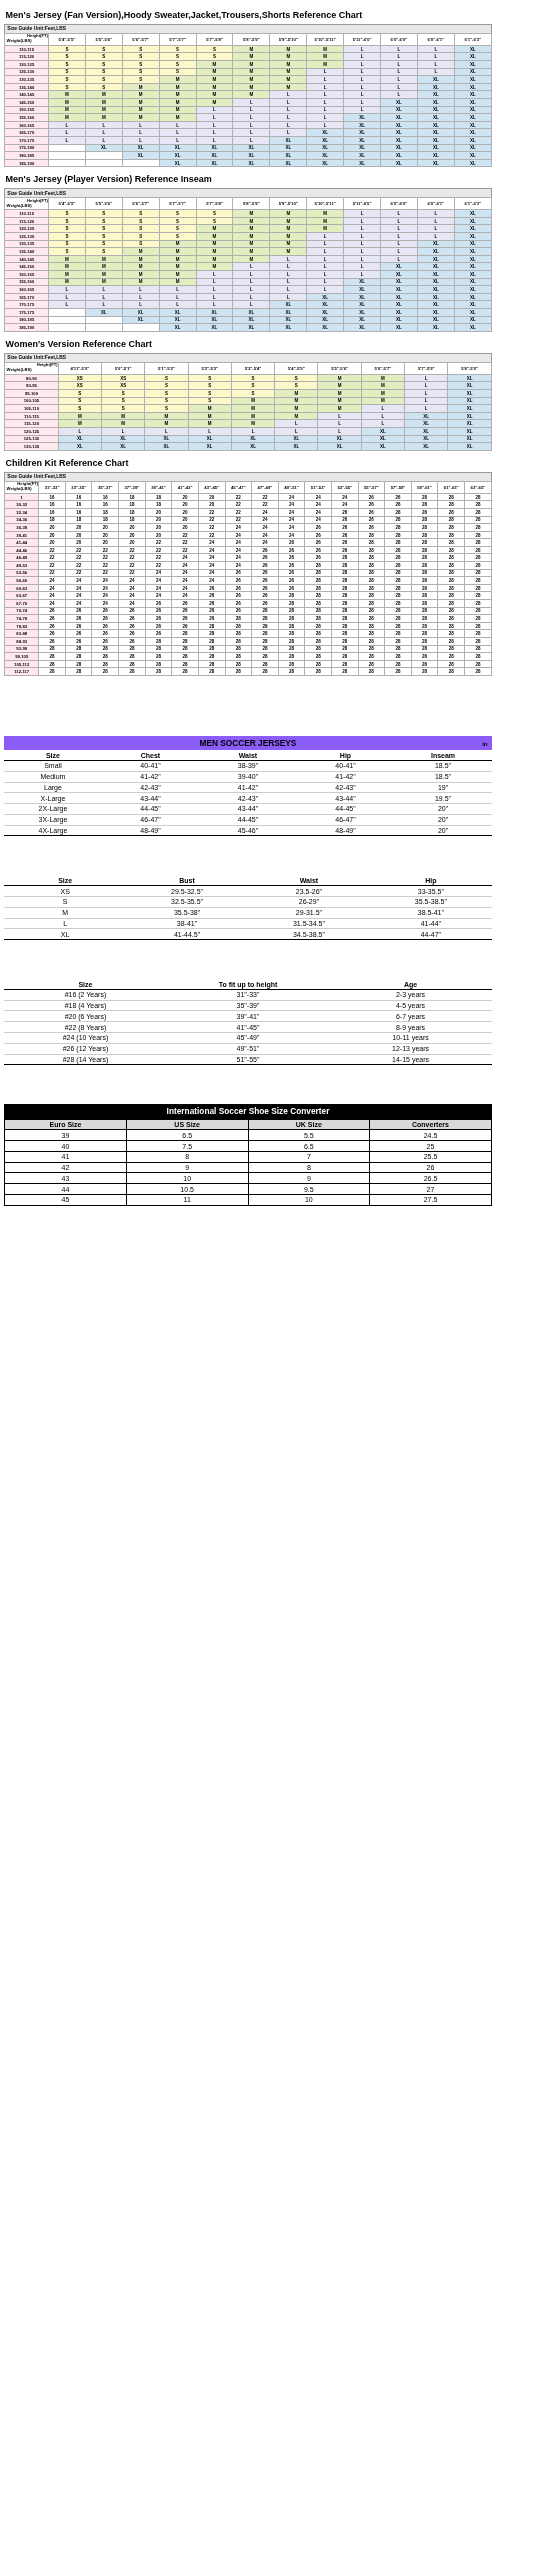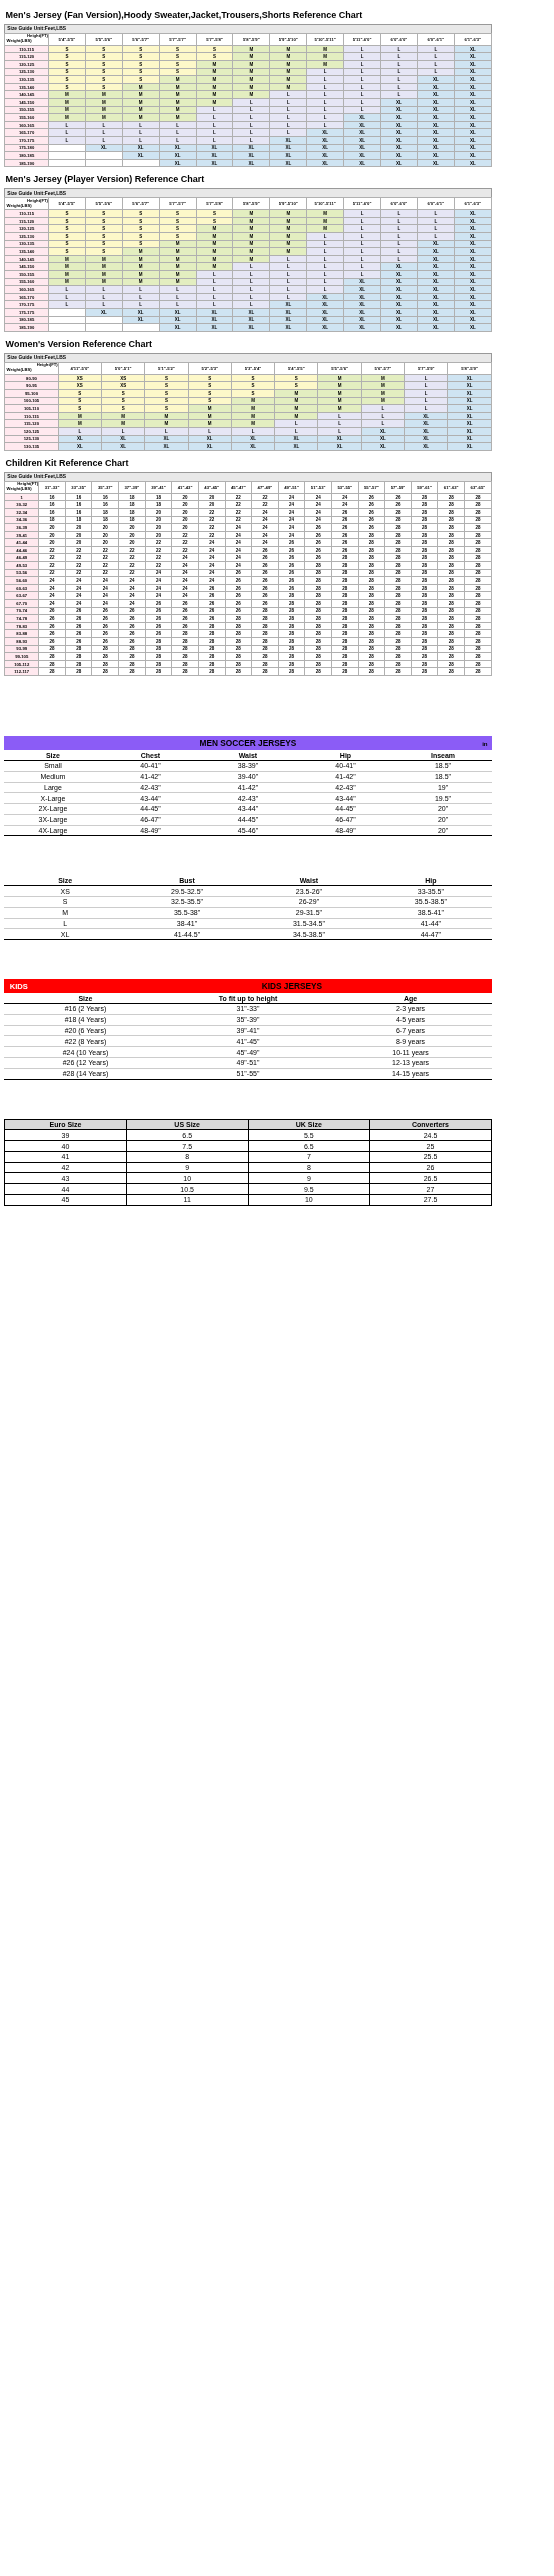--- a/index.html
+++ b/index.html
@@ -408,21 +408,21 @@
               <td class="c-XL">XL</td>
               <td class="c-XL">XL</td>
               <td class="c-XL">XL</td>
               <td class="c-XL">XL</td>
               <td class="c-XL">XL</td>
             </tr>
           </tbody>
         </table>
       </div>
       <div>
-        <h2 class="section-title">Men's Jersey (Player Version) Reference Chart</h2>
+        <h2 class="section-title">Men's Jersey (Player Version) Reference Inseam</h2>
         <div class="guide-note">Size Guide  Unit:Feet,LBS</div>
         <table class="grid">
           <thead>
             <tr>
               <th class="corner" style="width: 9%;">
                 <div style="text-align:right;">Height(FT)</div>
                 <div style="text-align:left;">Weight(LBS)</div>
               </th>
               <th class="colhdr">5'4"-5'5"</th>
               <th class="colhdr">5'5"-5'6"</th>
@@ -1470,24 +1470,20 @@
             <td>34.5-38.5"</td>
             <td>44-47"</td>
           </tr>
         </tbody>
       </table>
   </div>
 
   <div class="spacer-md"></div>
 
   <div class="panel">
-    <div style="display:flex;">
-      <div class="kids-hdr kids-left" style="width:18%;display:flex;align-items:center;">KIDS</div>
-      <div class="panel-title kids-hdr" style="width:82%;">KIDS JERSEYS</div>
-    </div>
     <table class="simple lines" id="kids-table">
         <thead>
           <tr>
             <th>Size</th>
             <th>To fit up to height</th>
             <th>Age</th>
           </tr>
         </thead>
         <tbody>
           <tr>
@@ -1525,20 +1521,21 @@
             <td>51"-55"</td>
             <td>14-15 years</td>
           </tr>
         </tbody>
       </table>
   </div>
 
   <div class="spacer-md"></div>
 
   <div class="panel">
+    <div class="shoe-title">International Soccer Shoe Size Converter</div>
     <table class="shoe" id="shoe-table">
         <thead>
           <tr>
             <th>Euro Size</th>
             <th>US Size</th>
             <th>UK Size</th>
             <th>Converters</th>
           </tr>
         </thead>
         <tbody>

